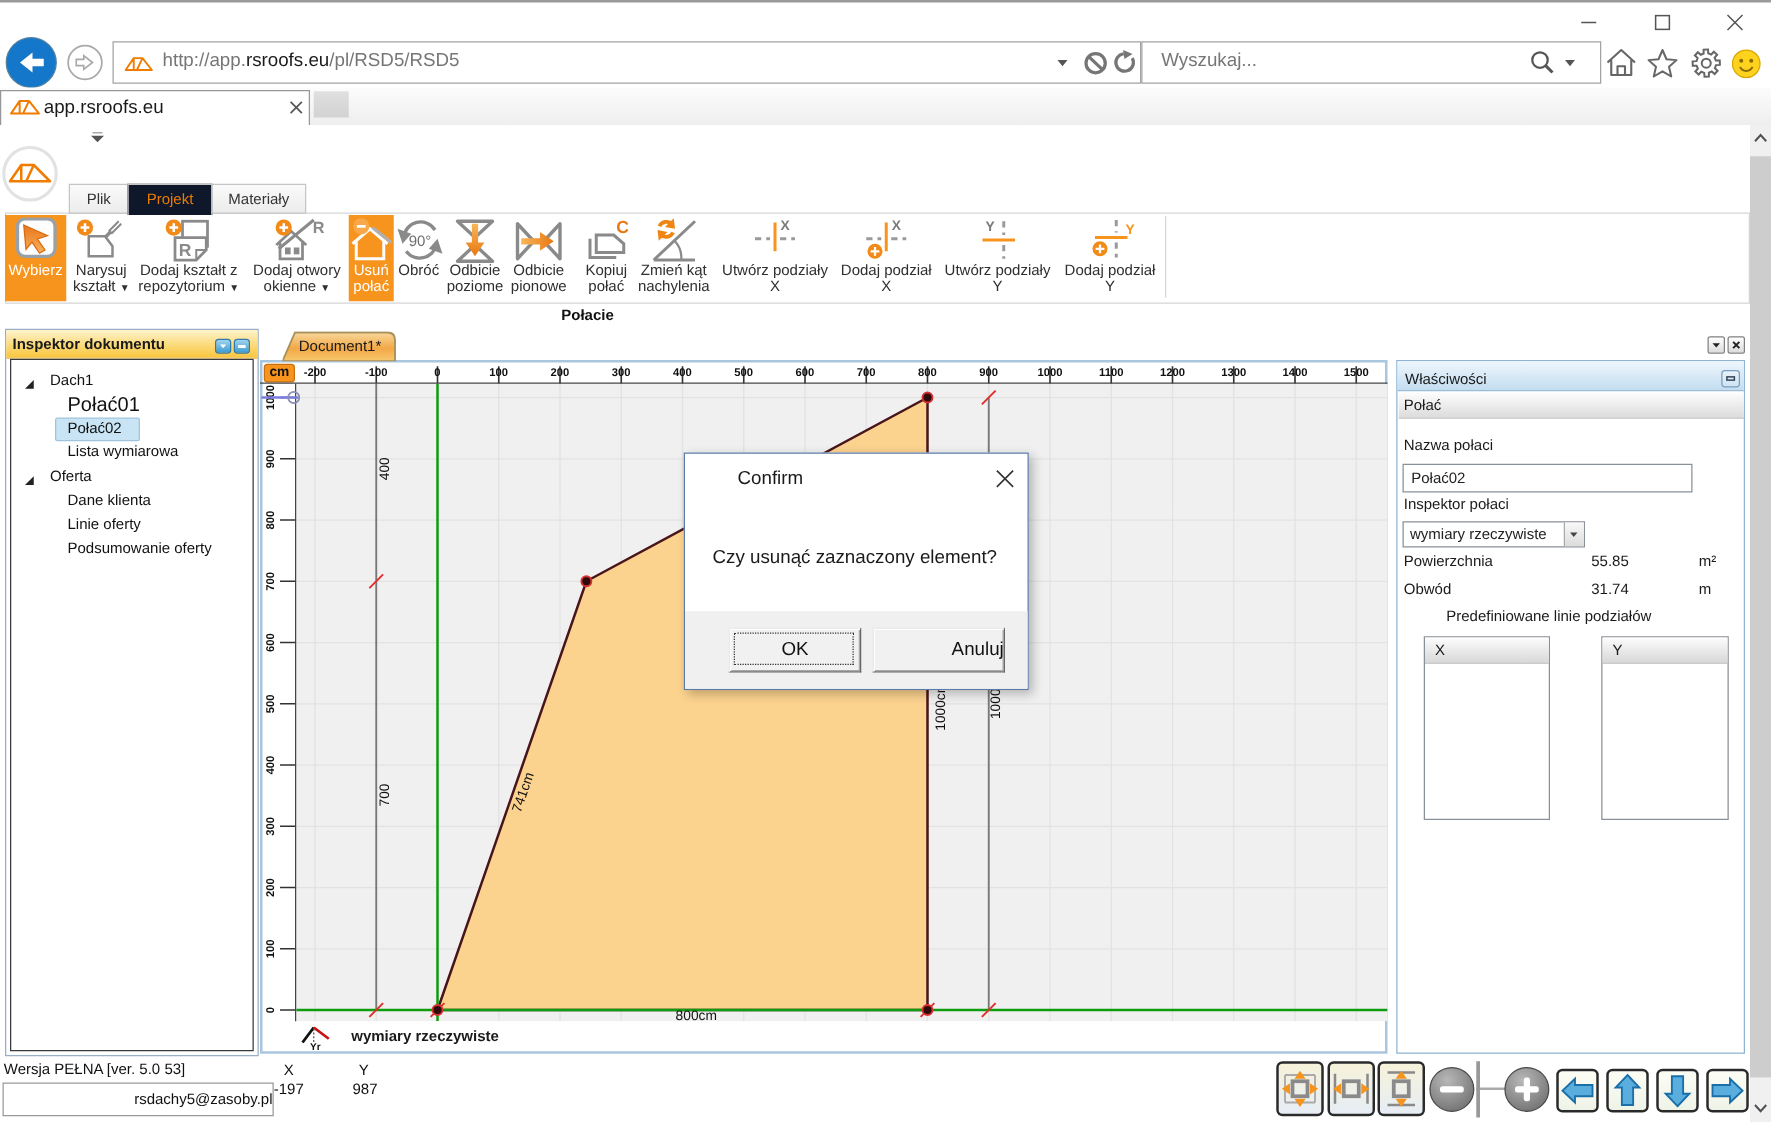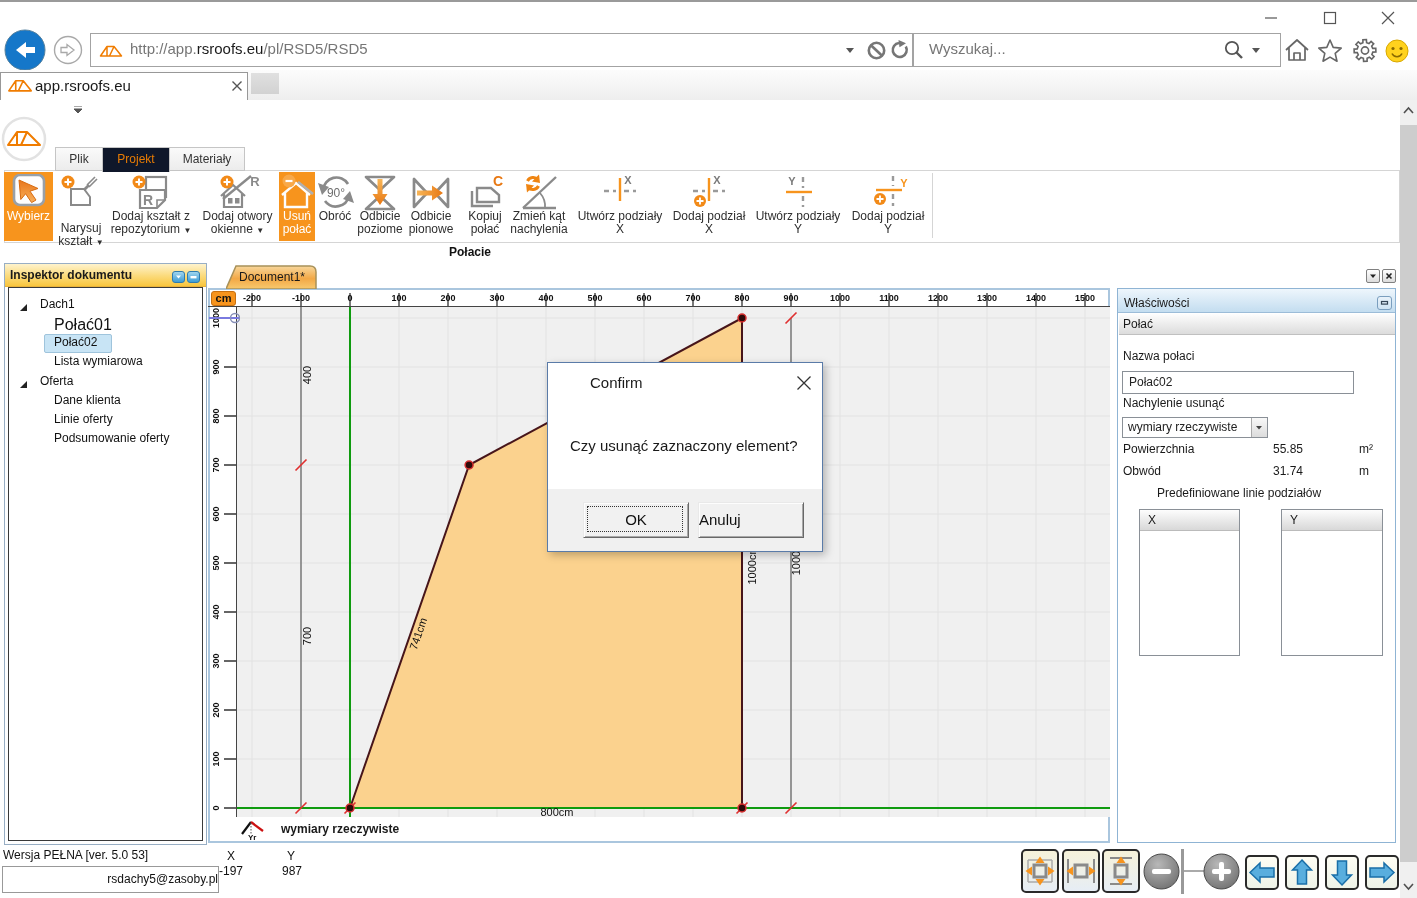--- a/index.html
+++ b/index.html
@@ -126,21 +126,21 @@
       </svg>
       <div class="btnlbl abs" style="left:4px;top:40px;width:49px;color:#fff;">Wybierz</div>
 
       <svg class="abs" style="left:61px;top:4px;" width="40" height="38" viewBox="0 0 40 38">
         <path d="M10 15 L10 31 L29 31 L29 23 L23 15 Z" fill="none" stroke="#8a8a8a" stroke-width="2"></path>
         <path d="M34 3 L26 11 M36 5 L28 13" stroke="#8a8a8a" stroke-width="1.6"></path>
         <path d="M27 10 L29 12 L24 17 L22 15 Z" fill="#8a8a8a"></path>
         <circle cx="7" cy="8" r="6.5" fill="#f28a18"></circle>
         <path d="M7 4.5 V11.5 M3.5 8 H10.5" stroke="#fff" stroke-width="2"></path>
       </svg>
-      <div class="btnlbl abs" style="left:51px;top:52px;width:60px;">Narysuj<br>kształt <span style="font-size:8px;">▼</span></div>
+      <div class="btnlbl abs" style="left:51px;top:40px;width:60px;">Narysuj<br>kształt <span style="font-size:8px;">▼</span></div>
 
       <svg class="abs" style="left:131px;top:4px;" width="40" height="38" viewBox="0 0 40 38">
         <rect x="15" y="3" width="20" height="20" fill="#fff" stroke="#8a8a8a" stroke-width="2.2"></rect>
         <path d="M9 16 H34 V26 L26 34 H9 Z" fill="#fff" stroke="#8a8a8a" stroke-width="2.2"></path>
         <path d="M34 26 L26 26 L26 34" fill="none" stroke="#8a8a8a" stroke-width="1.6"></path>
         <text x="17" y="31" font-size="14" font-weight="bold" fill="#8a8a8a" text-anchor="middle" font-family="Liberation Sans">R</text>
         <circle cx="8" cy="8" r="6.5" fill="#f28a18"></circle>
         <path d="M8 4.5 V11.5 M4.5 8 H11.5" stroke="#fff" stroke-width="2"></path>
       </svg>
       <div class="btnlbl abs" style="left:101px;top:40px;width:100px;">Dodaj kształt z<br>repozytorium <span style="font-size:8px;">▼</span></div>
@@ -389,21 +389,21 @@
     <div class="abs" style="left:6px;top:7px;font-size:12px;color:#1a1a1a;">Właściwości</div>
     <div class="abs" style="left:259px;top:7px;width:15px;height:14px;border:1px solid #7a9ebe;border-radius:3px;background:linear-gradient(#e8f2fa,#cfe3f2);">
       <svg width="13" height="12" viewBox="0 0 13 12">
           <rect x="3.5" y="4.5" width="6" height="2.6" fill="none" stroke="#334455" stroke-width="1.2"></rect>
         </svg>
     </div>
     <div class="abs" style="left:1px;top:25px;width:276px;height:21px;background:linear-gradient(#fdfdfd,#dcdcdc);border-bottom:1px solid #c0c0c0;"></div>
     <div class="abs" style="left:5px;top:28px;font-size:12px;color:#1a1a1a;">Połać</div>
     <div class="abs" style="left:5px;top:60px;font-size:12px;color:#1a1a1a;">Nazwa połaci</div>
     <div class="abs" style="left:4px;top:82px;width:232px;height:23px;border:1px solid #8a9097;background:#fff;font-size:12px;color:#222;line-height:21px;padding-left:6px;">Połać02</div>
-    <div class="abs" style="left:5px;top:107px;font-size:12px;color:#1a1a1a;">Nachylenie usunąć</div>
+    <div class="abs" style="left:5px;top:107px;font-size:12px;color:#1a1a1a;">Inspektor połaci</div>
     <div class="abs" style="left:4px;top:128px;width:146px;height:21px;border:1px solid #8a9097;background:#fff;font-size:12px;color:#222;line-height:19px;padding-left:5px;">wymiary rzeczywiste</div>
     <div class="abs" style="left:133px;top:129px;width:16px;height:19px;border-left:1px solid #aaa;background:linear-gradient(#f8f8f8,#dcdcdc);">
       <svg width="14" height="19" viewBox="0 0 14 19">
           <path d="M4 8 L7 11.5 L10 8 Z" fill="#444"></path>
         </svg>
     </div>
     <div class="abs" style="left:5px;top:153px;font-size:12px;color:#1a1a1a;">Powierzchnia</div>
     <div class="abs" style="left:155px;top:153px;font-size:12px;color:#1a1a1a;">55.85</div>
     <div class="abs" style="left:241px;top:153px;font-size:12px;color:#1a1a1a;">m²</div>
     <div class="abs" style="left:5px;top:175px;font-size:12px;color:#1a1a1a;">Obwód</div>
@@ -496,21 +496,21 @@
     <svg class="abs" style="left:247px;top:11px;" width="18" height="18" viewBox="0 0 18 18">
         <path d="M2.5 2.5 L15.5 15.5 M15.5 2.5 L2.5 15.5" stroke="#333" stroke-width="1.3"></path>
       </svg>
     <div class="abs" style="left:22px;top:74px;font-size:15px;color:#1a1a1a;">Czy usunąć zaznaczony element?</div>
     <div class="abs" style="left:0;top:126px;width:274px;height:62px;background:#f0f0f0;"></div>
     <div class="abs" style="left:35px;top:139px;width:106px;height:36px;background:#f1f1f1;border:1px solid;border-color:#e9e9e9 #686868 #686868 #e9e9e9;box-shadow:inset 1px 1px 0 #fdfdfd, inset -1px -1px 0 #a8a8a8;">
       <div class="abs" style="left:3px;top:3px;width:96px;height:26px;border:1px dotted #333;"></div>
       <div style="font-size:15px;color:#111;text-align:center;line-height:33px;">OK</div>
     </div>
     <div class="abs" style="left:150px;top:139px;width:106px;height:36px;background:#f1f1f1;border:1px solid;border-color:#e9e9e9 #686868 #686868 #e9e9e9;box-shadow:inset 1px 1px 0 #fdfdfd, inset -1px -1px 0 #a8a8a8;">
-      <div style="font-size:15px;color:#111;text-align:left;line-height:33px;">Anuluj</div>
+      <div style="font-size:15px;color:#111;text-align:right;line-height:33px;">Anuluj</div>
     </div>
   </div>
 
   <div class="abs" style="left:1400px;top:100px;width:17px;height:798px;background:#f0f0f0;">
     <svg class="abs" style="left:2px;top:5px;" width="13" height="12" viewBox="0 0 13 12">
         <path d="M2 8 L6.5 3 L11 8" fill="none" stroke="#505050" stroke-width="1.6"></path>
       </svg>
     <div class="abs" style="left:0;top:25px;width:17px;height:737px;background:#cdcdcd;"></div>
     <svg class="abs" style="left:2px;top:780px;" width="13" height="12" viewBox="0 0 13 12">
         <path d="M2 4 L6.5 9 L11 4" fill="none" stroke="#505050" stroke-width="1.6"></path>

